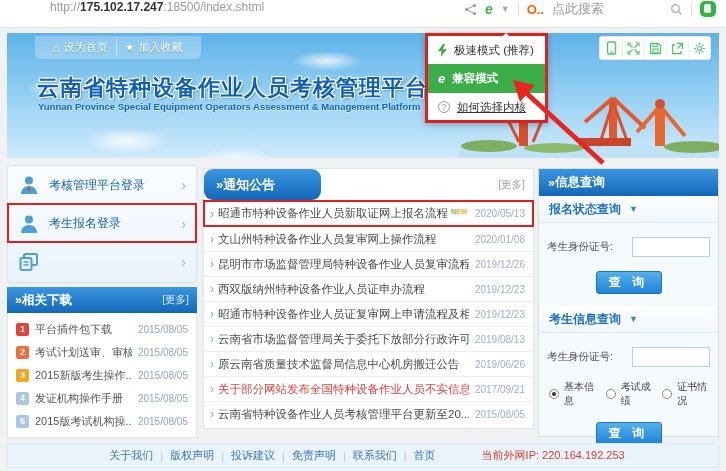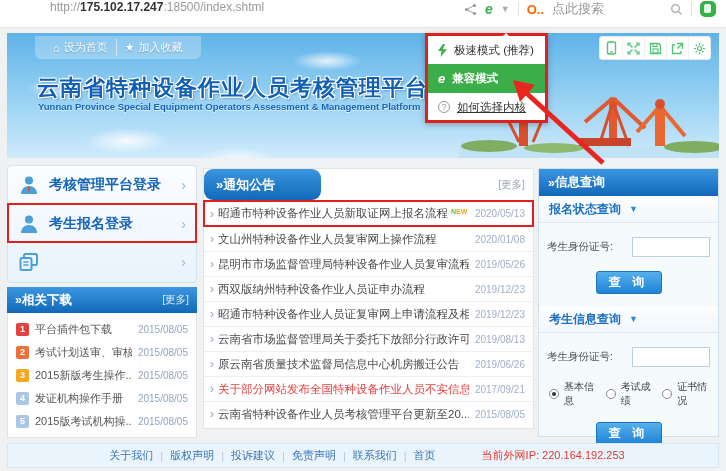--- a/index.html
+++ b/index.html
@@ -57,21 +57,21 @@
 
   
   .hdr-bar { background:linear-gradient(180deg,#3b96e0,#1268b8); color:#fff; display:flex; align-items:center; font-weight:bold; }
   .dchev::before { content:"» "; font-weight:bold; }
   .more { margin-left:auto; font-weight:normal; font-size:10.5px; color:#d9ecff; }
 
   
   .login-panel { position:absolute; left:7px; top:165px; width:190px; height:118px; background:linear-gradient(180deg,#fbfdff,#e9f3fc); border:1px solid #d5e4f2; border-radius:4px; }
   .login-item { height:38px; display:flex; align-items:center; padding:0 10px; gap:9px; }
   .login-item + .login-item { border-top:1px solid #ddeaf6; }
-  .login-item .lbl { font-size:14px; font-weight:bold; color:#1565b8; }
+  .login-item .lbl { font-size:12px; font-weight:normal; color:#1565b8; }
   .login-item .go { margin-left:auto; color:#8db8dd; font-size:14px; }
 
   .dl-panel { position:absolute; left:7px; top:287px; width:190px; }
   .dl-hdr { height:26px; font-size:12.5px; padding:0 8px; }
   .dl-list { background:#fff; border:1px solid #e2e2e2; border-top:none; padding:5px 0 4px; }
   .dl-item { height:23px; display:flex; align-items:center; gap:6px; padding:0 8px; }
   .badge { width:13px; height:13px; flex:0 0 auto; color:#fff; font-size:9px; font-weight:bold; text-align:center; line-height:13px; border-radius:2px; }
   .b1{background:#e3433c;} .b2{background:#ec6f3c;} .b3{background:#f5a623;} .b4{background:#a9c6e5;} .b5{background:#a9c6e5;}
   .dl-item .lbl { font-size:11px; color:#555; white-space:nowrap; overflow:hidden; }
   .dl-item .date { margin-left:auto; font-size:10px; color:#93a6c3; }
@@ -307,21 +307,21 @@
       <span class="date">2020/05/13</span>
     </div>
   <div class="n-item">
       <span class="arr">›</span>
       <span class="lbl">文山州特种设备作业人员复审网上操作流程</span>
       <span class="date">2020/01/08</span>
     </div>
   <div class="n-item">
       <span class="arr">›</span>
       <span class="lbl">昆明市市场监督管理局特种设备作业人员复审流程...</span>
-      <span class="date">2019/05/26</span>
+      <span class="date">2019/12/26</span>
     </div>
   <div class="n-item">
       <span class="arr">›</span>
       <span class="lbl">西双版纳州特种设备作业人员证申办流程</span>
       <span class="date">2019/12/23</span>
     </div>
   <div class="n-item">
       <span class="arr">›</span>
       <span class="lbl">昭通市特种设备作业人员证复审网上申请流程及相...</span>
       <span class="date">2019/12/23</span>

